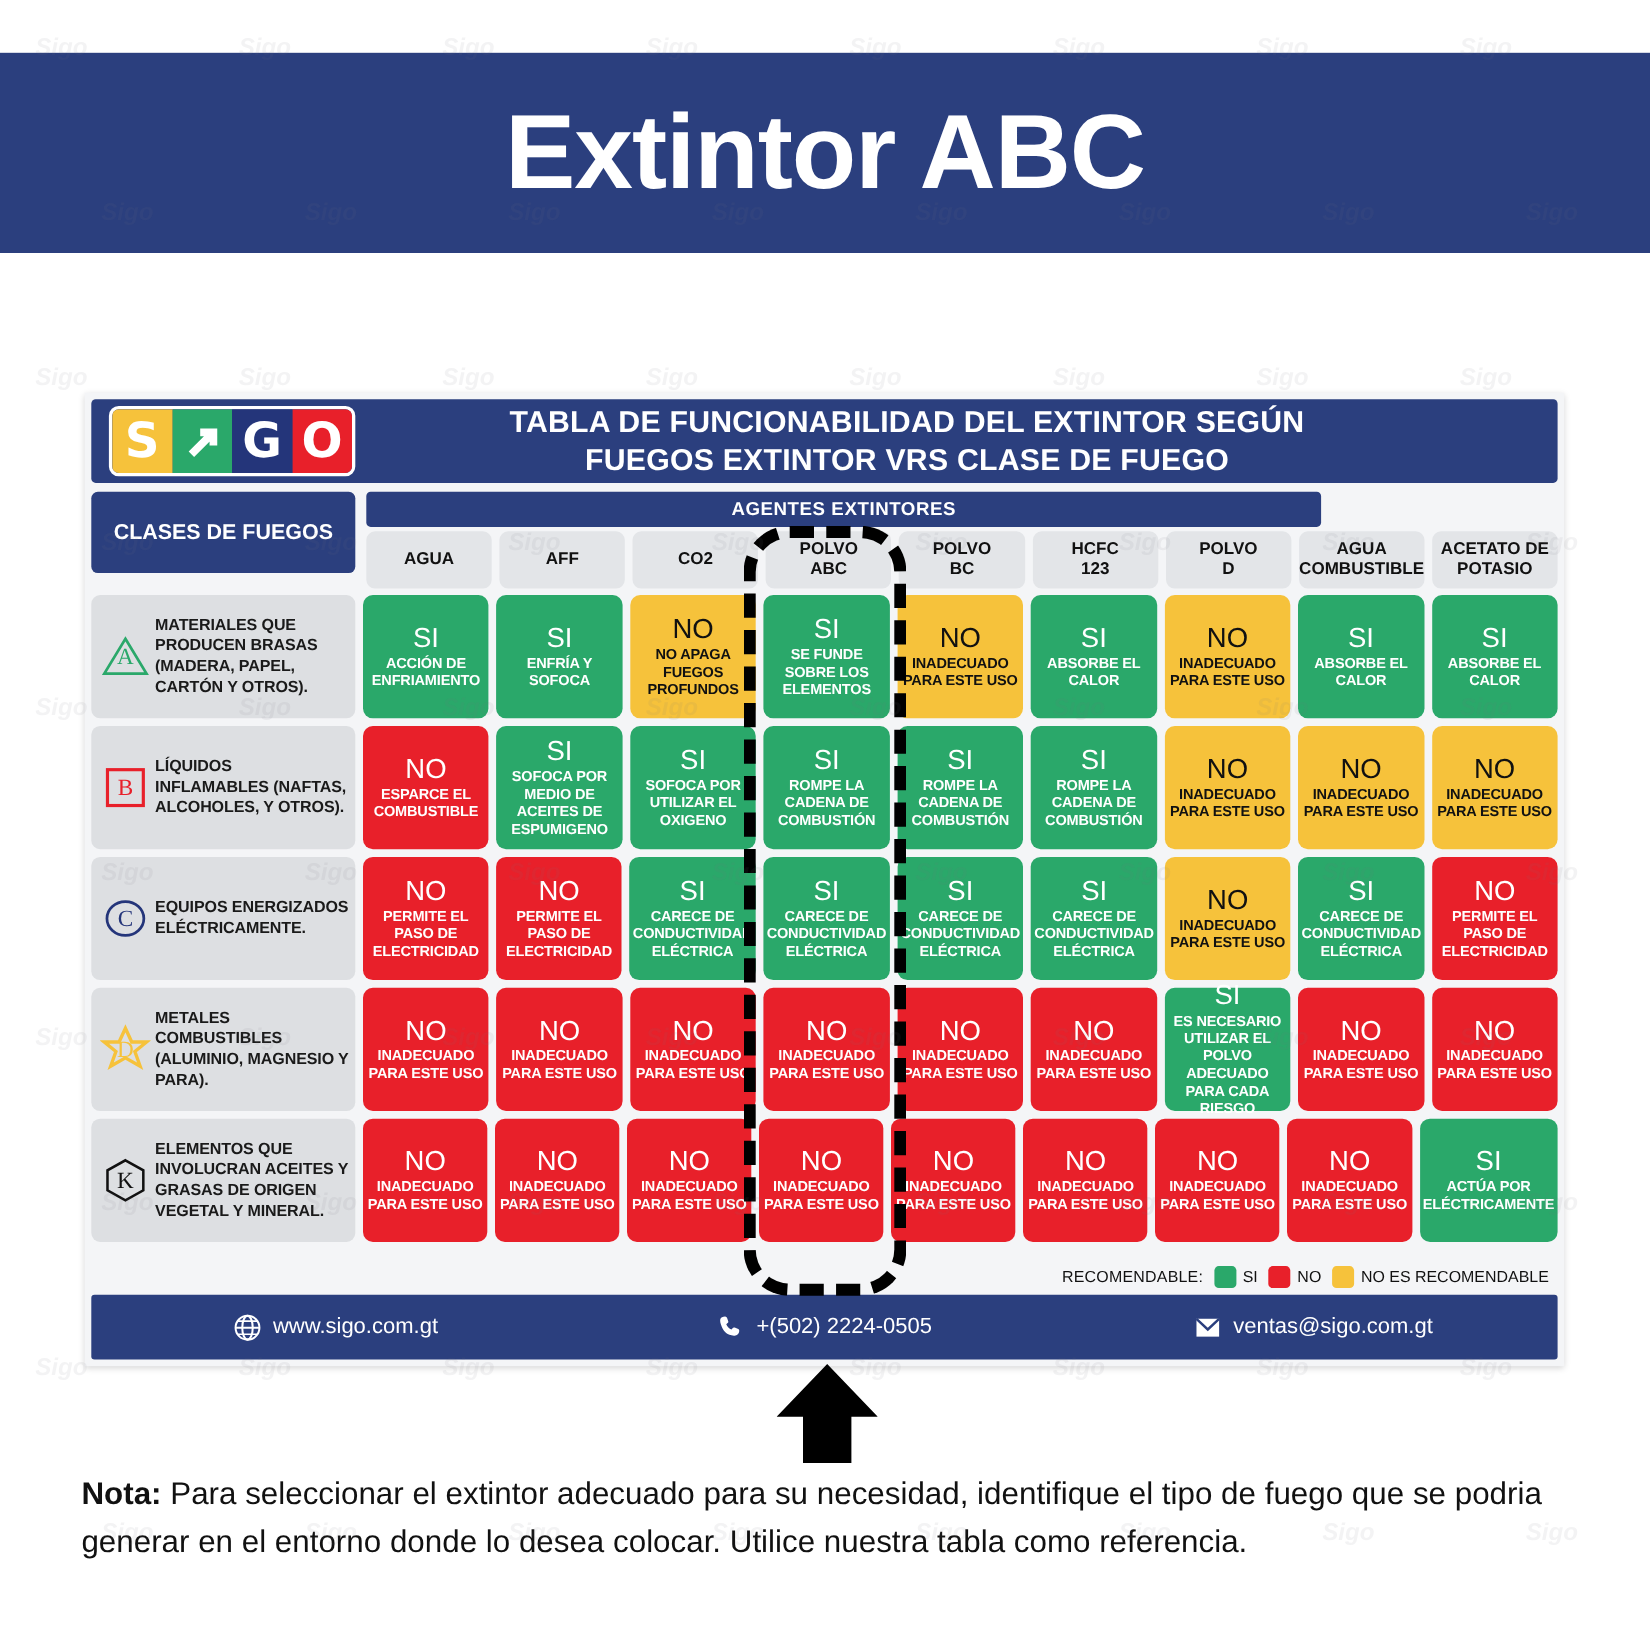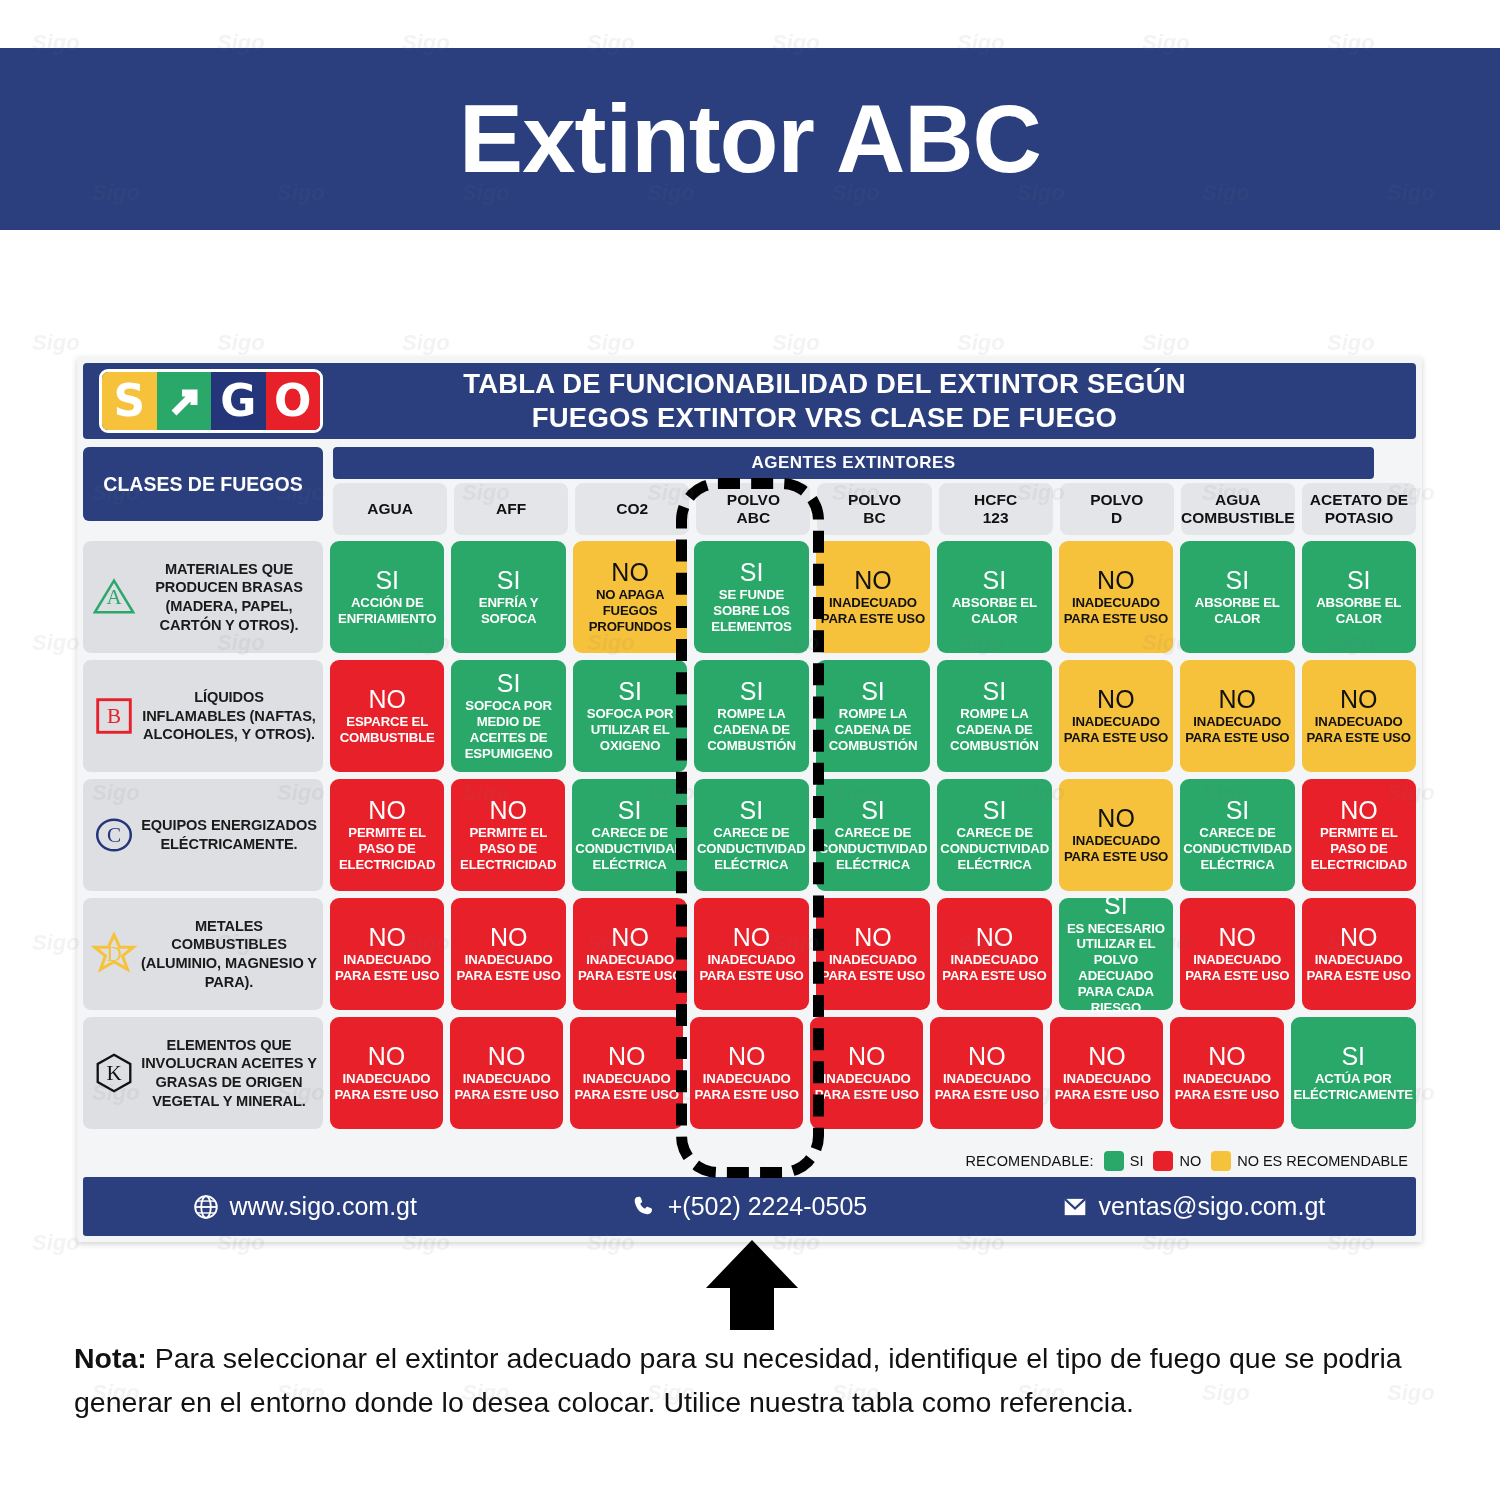--- a/index.html
+++ b/index.html
@@ -49,21 +49,21 @@
   .logo .arrow svg{width:40px;height:40px;}
 
   .card-title{
     flex:1;text-align:center;color:#ffffff;font-size:27.5px;font-weight:bold;
     line-height:1.22;letter-spacing:.2px;padding-right:90px;
   }
 
   
   .tbl{position:absolute;left:6px;top:90px;width:1333px;}
   .agents-bar{
-    position:absolute;left:250px;top:0;width:1041px;height:32px;
+    position:absolute;left:250px;top:0;width:868px;height:32px;
     background:#2b3f7e;border-radius:4px;
     color:#fff;font-size:17px;font-weight:bold;text-align:center;line-height:32px;
     letter-spacing:.5px;
   }
   .classes-head{
     position:absolute;left:0;top:0;width:240px;height:74px;
     background:#2b3f7e;border-radius:6px;
     color:#fff;font-size:19.5px;font-weight:bold;
     display:flex;align-items:center;justify-content:center;
   }
@@ -79,21 +79,21 @@
 
   .rows{position:absolute;left:0;top:94px;width:1333px;}
   .row{display:flex;gap:7px;margin-bottom:7px;height:112px;}
   .row.r1{height:112px;}
   .rowlabel{
     width:240px;background:#dddfe2;border-radius:8px;
     display:flex;align-items:center;padding:0 6px 0 4px;box-sizing:border-box;
   }
   .rowlabel .ico{width:54px;min-width:54px;display:flex;align-items:center;justify-content:center;}
   .rowlabel .txt{
-    flex:1;text-align:center;font-size:14.6px;font-weight:bold;color:#1a1a1a;
+    flex:1;font-size:14.6px;font-weight:bold;color:#1a1a1a;
     line-height:1.28;letter-spacing:-.1px;
   }
   .cells{flex:1;display:flex;gap:7px;}
   .cell{
     flex:1;border-radius:9px;display:flex;flex-direction:column;
     align-items:center;justify-content:center;padding:4px 3px;box-sizing:border-box;
     text-align:center;
   }
   .cell .big{font-size:25px;font-weight:normal;line-height:1.05;margin-bottom:2px;}
   .cell .sub{font-size:13.2px;font-weight:bold;line-height:1.2;letter-spacing:-.15px;}
@@ -112,21 +112,21 @@
   .legend .lbl{font-size:14.5px;letter-spacing:.2px;}
   .legend .sw{width:20px;height:20px;border-radius:4px;display:inline-block;}
   .legend .pair{display:flex;align-items:center;gap:6px;}
 
   
   .footer{
     position:absolute;left:6px;top:820px;width:1333px;height:59px;
     background:#2b3f7e;border-radius:3px;color:#fff;
     display:flex;align-items:center;
   }
-  .footer .fitem{flex:1;display:flex;align-items:center;justify-content:center;gap:10px;font-size:25px;}
+  .footer .fitem{flex:1;display:flex;align-items:center;justify-content:center;gap:10px;font-size:20px;}
   .footer svg{width:26px;height:26px;flex:none;}
 
   
   .dashbox{
     position:absolute;left:676px;top:478px;width:148px;height:700px;
     border:11px dashed #000000;border-radius:42px;
     box-sizing:border-box;pointer-events:none;
   }
   
   .arrow-up{position:absolute;left:706px;top:1240px;width:92px;height:90px;}

